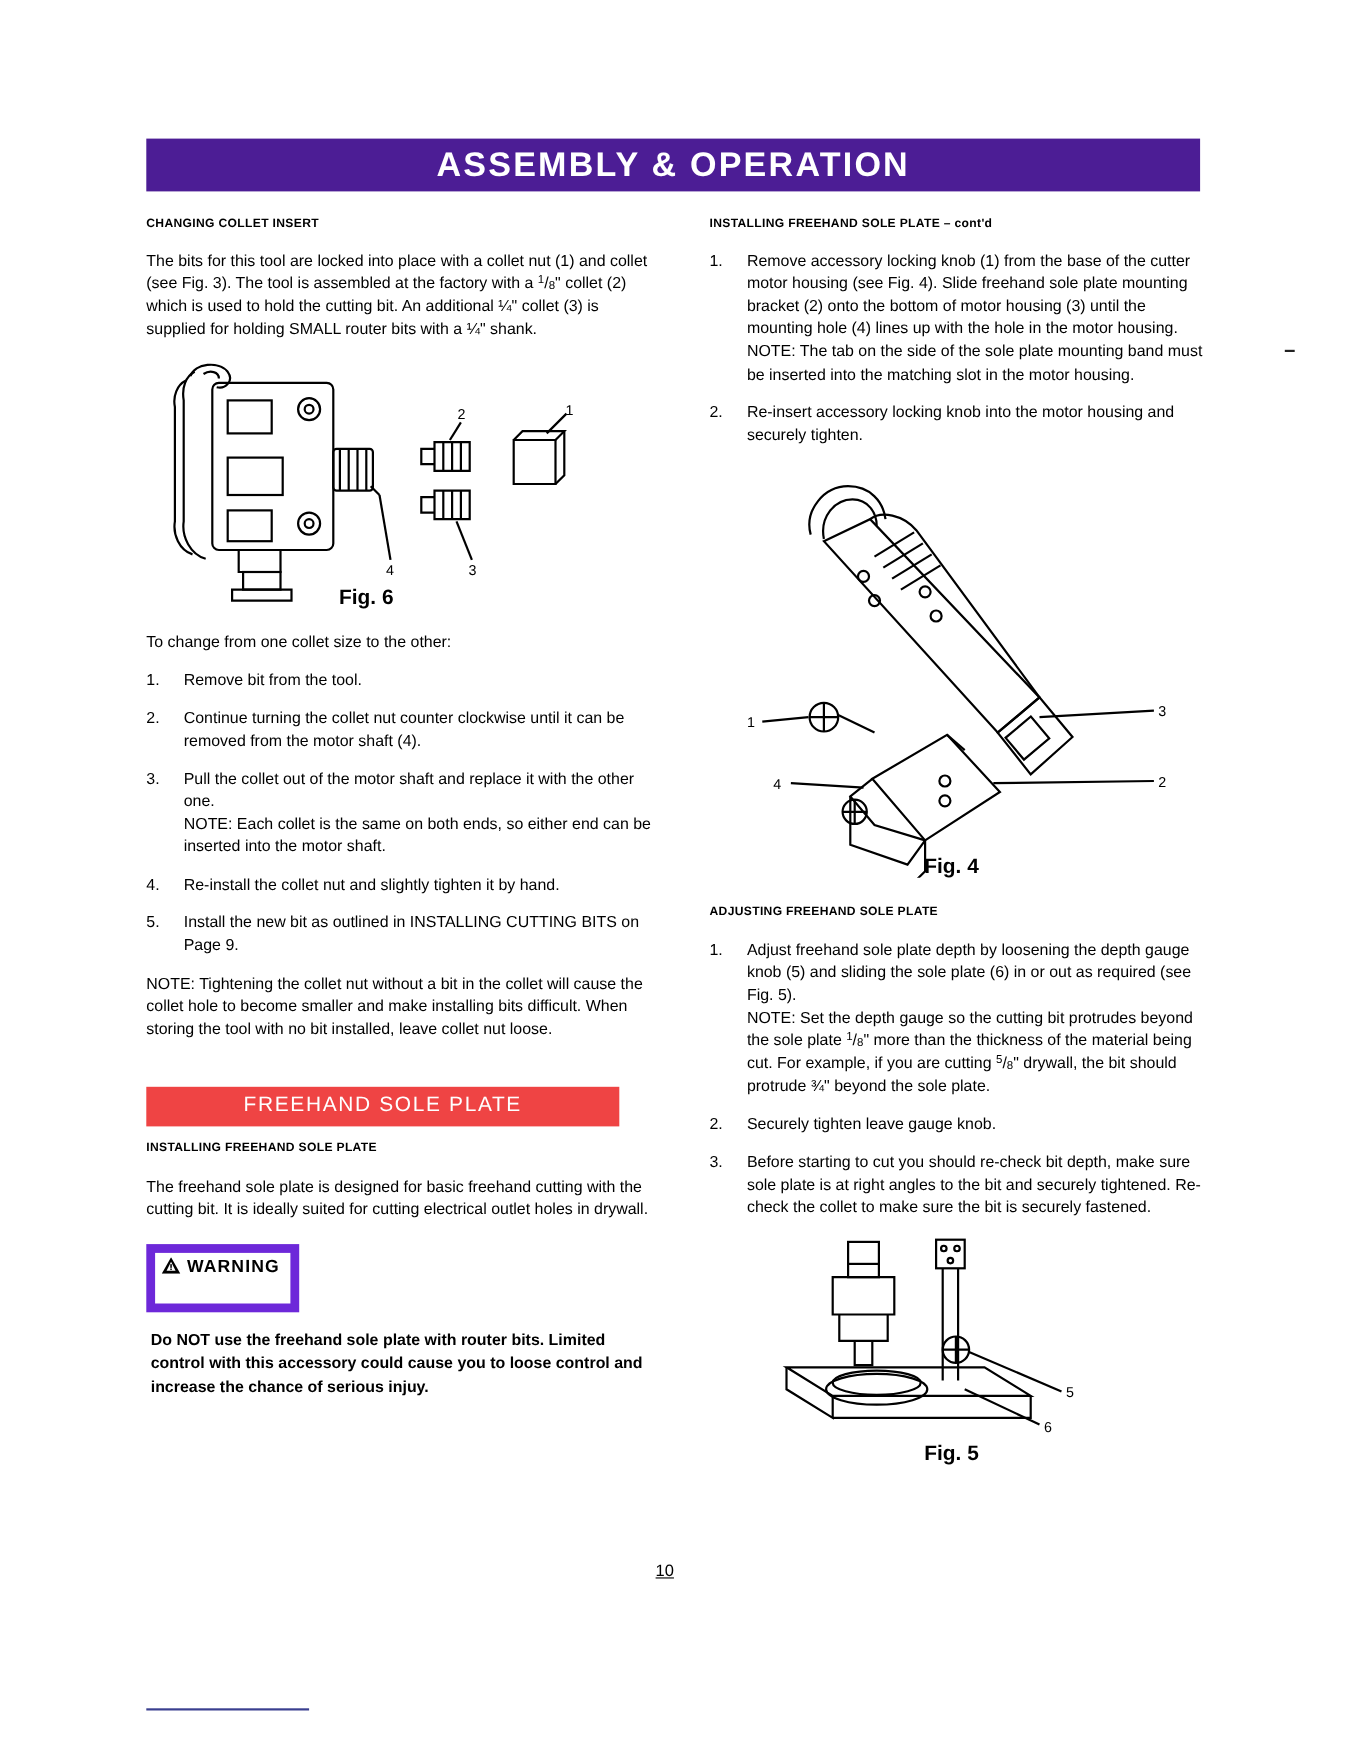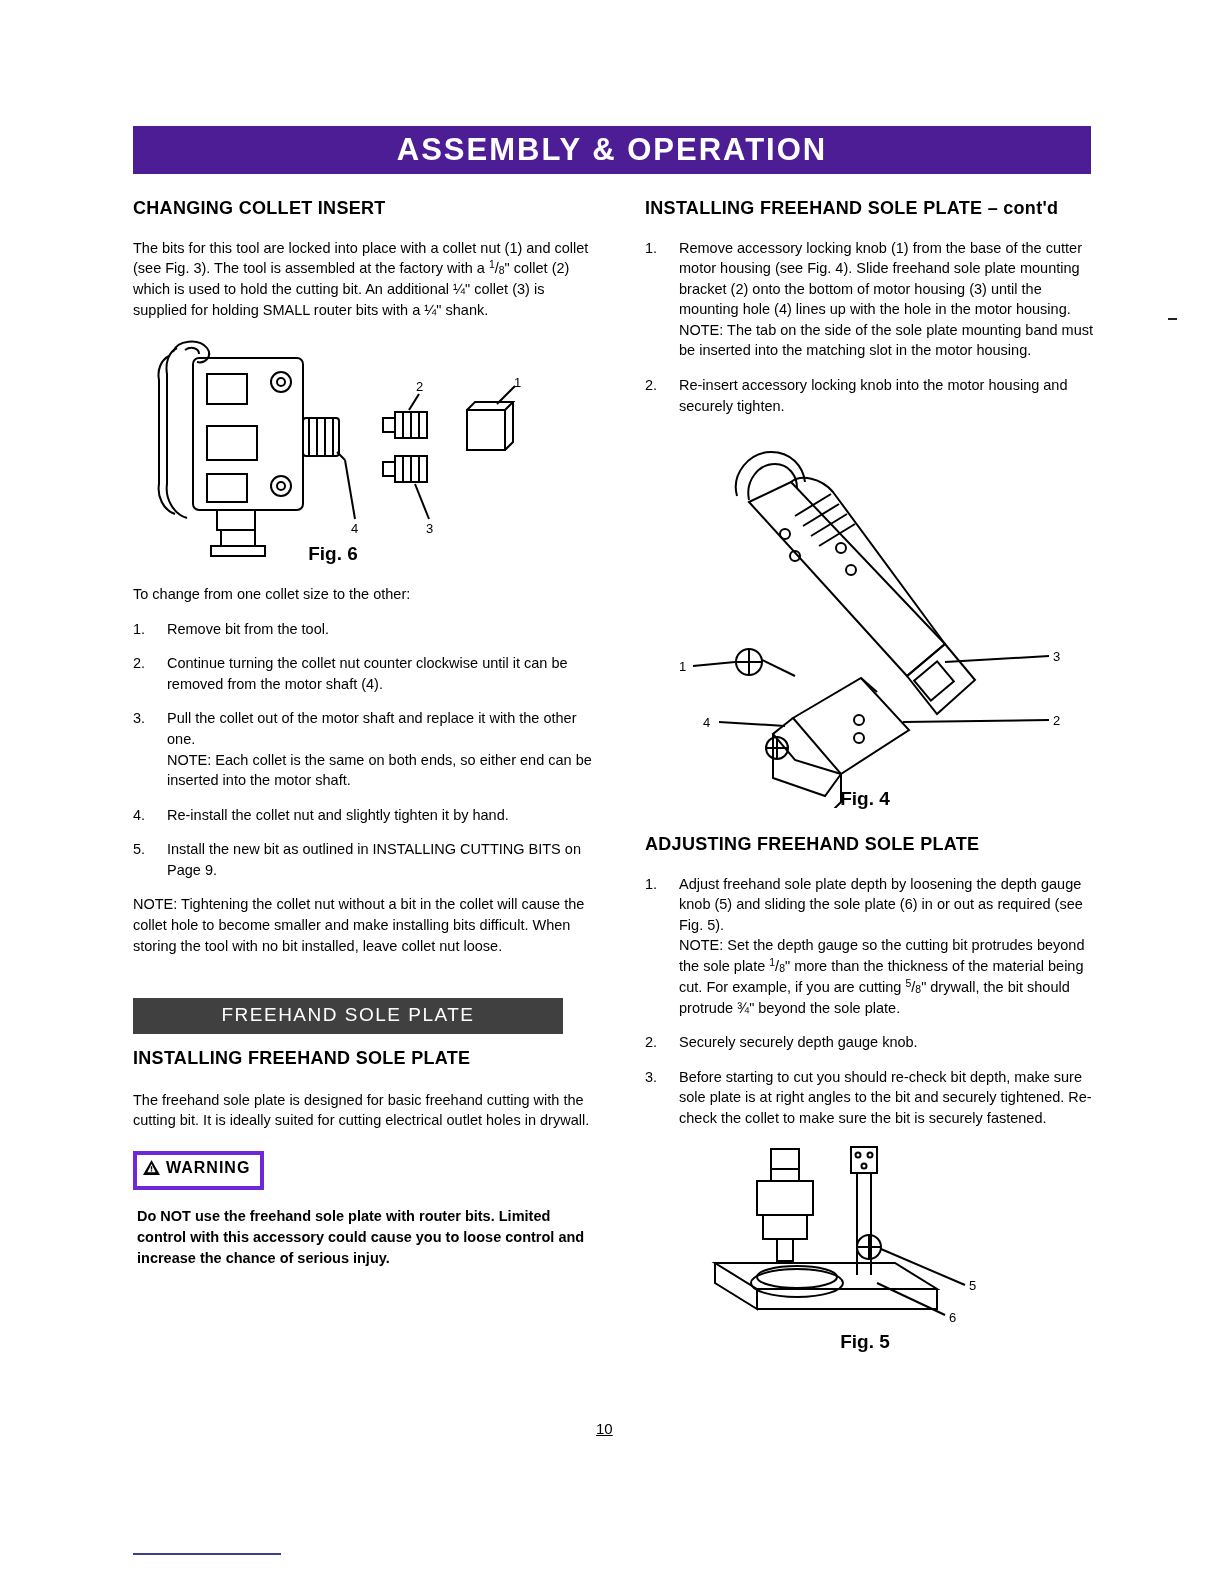--- a/index.html
+++ b/index.html
@@ -40,21 +40,21 @@
     position: absolute;
     top: 196px;
     width: 460px;
     font-size: 14.5px;
     line-height: 1.42;
   }
   .col-left { left: 133px; }
   .col-right { left: 645px; width: 450px; }
 
   h2.sec {
-    font-size: 18px;
+    font-size: 11px;
     font-weight: bold;
     margin: 0 0 16px 0;
     letter-spacing: 0.3px;
   }
   p.body {
     margin: 0 0 14px 0;
   }
   .listrow {
     display: flex;
     margin-bottom: 14px;
@@ -66,33 +66,33 @@
   .listrow .txt {
     flex: 1;
   }
   .figcaption {
     text-align: center;
     font-weight: bold;
     font-size: 19px;
     margin: 4px 0 18px 0;
   }
   .subbanner {
-    background: #404040;
+    background: #ef4444;
     color: #fff;
     text-align: center;
     font-size: 19px;
     letter-spacing: 1.5px;
     padding: 4px 0 5px 0;
     margin: 10px 0 12px 0;
     width: 430px;
   }
   .warnbox {
-    border: 4px solid #6d28d9;
+    border: 8px solid #6d28d9;
     display: inline-block;
-    padding: 2px 10px 4px 6px;
+    padding: 2px 10px 19px 6px;
     font-weight: bold;
     font-size: 16px;
     letter-spacing: 1px;
     margin: 6px 0 12px 0;
   }
   .warnbox .tri {
     display: inline-block;
     vertical-align: -2px;
     margin-right: 6px;
   }
@@ -325,21 +325,21 @@
 
     <div class="listrow">
       <span class="num">1.</span>
       <span class="txt">
         Adjust freehand sole plate depth by loosening the depth gauge knob (5) and sliding the sole plate (6) in or out as required (see Fig. 5).<br>
         NOTE: Set the depth gauge so the cutting bit protrudes beyond the sole plate <sup class="frac">1</sup>/<sub class="frac">8</sub>" more than the thickness of the material being cut. For example, if you are cutting <sup class="frac">5</sup>/<sub class="frac">8</sub>" drywall, the bit should protrude ¾" beyond the sole plate.
       </span>
     </div>
     <div class="listrow">
       <span class="num">2.</span>
-      <span class="txt">Securely securely depth gauge knob.</span>
+      <span class="txt">Securely tighten leave gauge knob.</span>
     </div>
     <div class="listrow">
       <span class="num">3.</span>
       <span class="txt">Before starting to cut you should re-check bit depth, make sure sole plate is at right angles to the bit and securely tightened. Re-check the collet to make sure the bit is securely fastened.</span>
     </div>
 
     <div class="figure" style="height:200px;">
       <svg width="450" height="180" viewBox="0 0 450 180">
         <g fill="none" stroke="#000" stroke-width="2">
 

